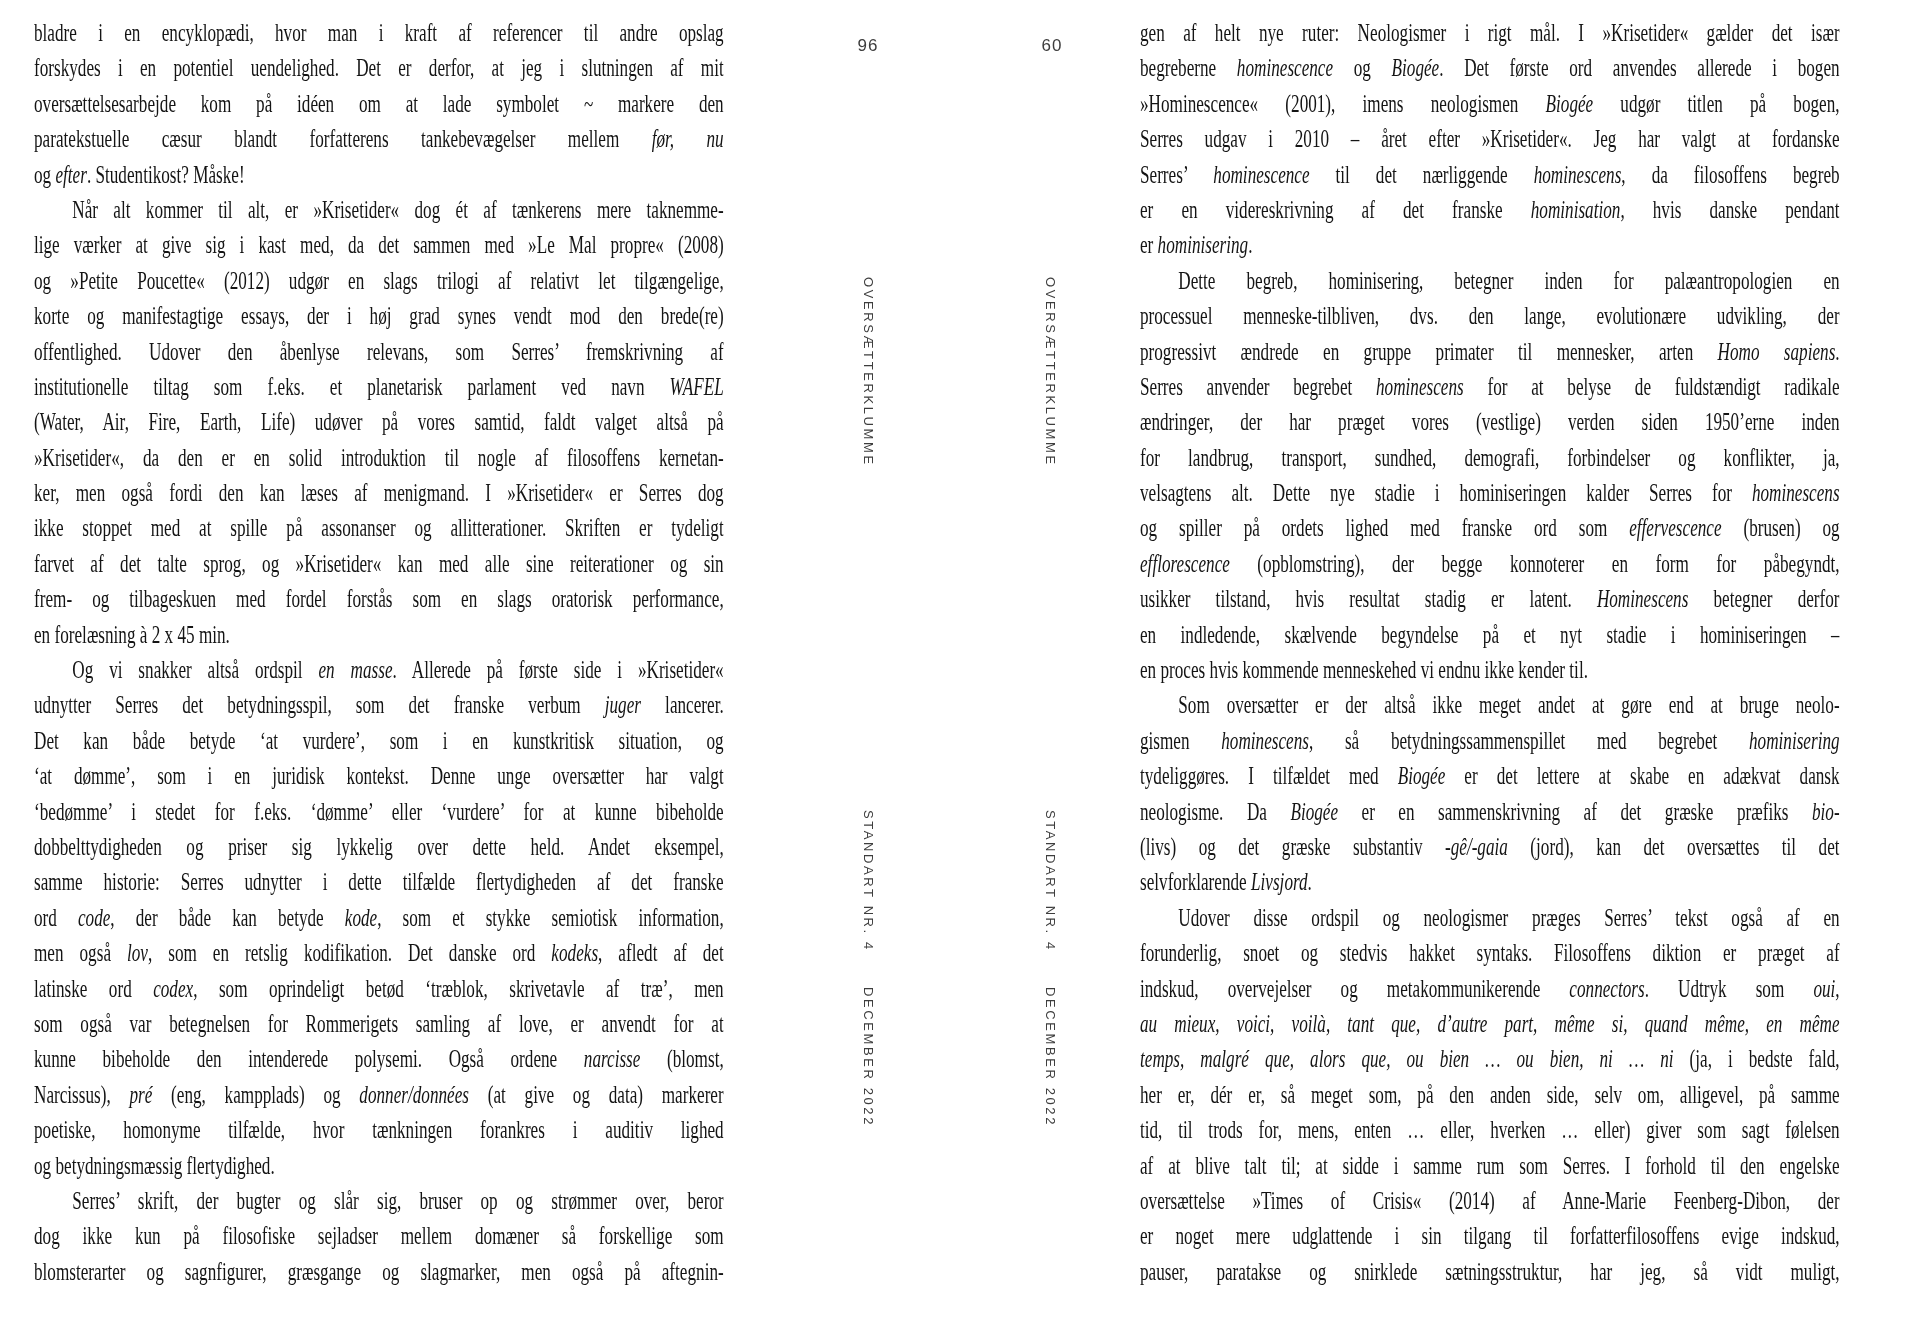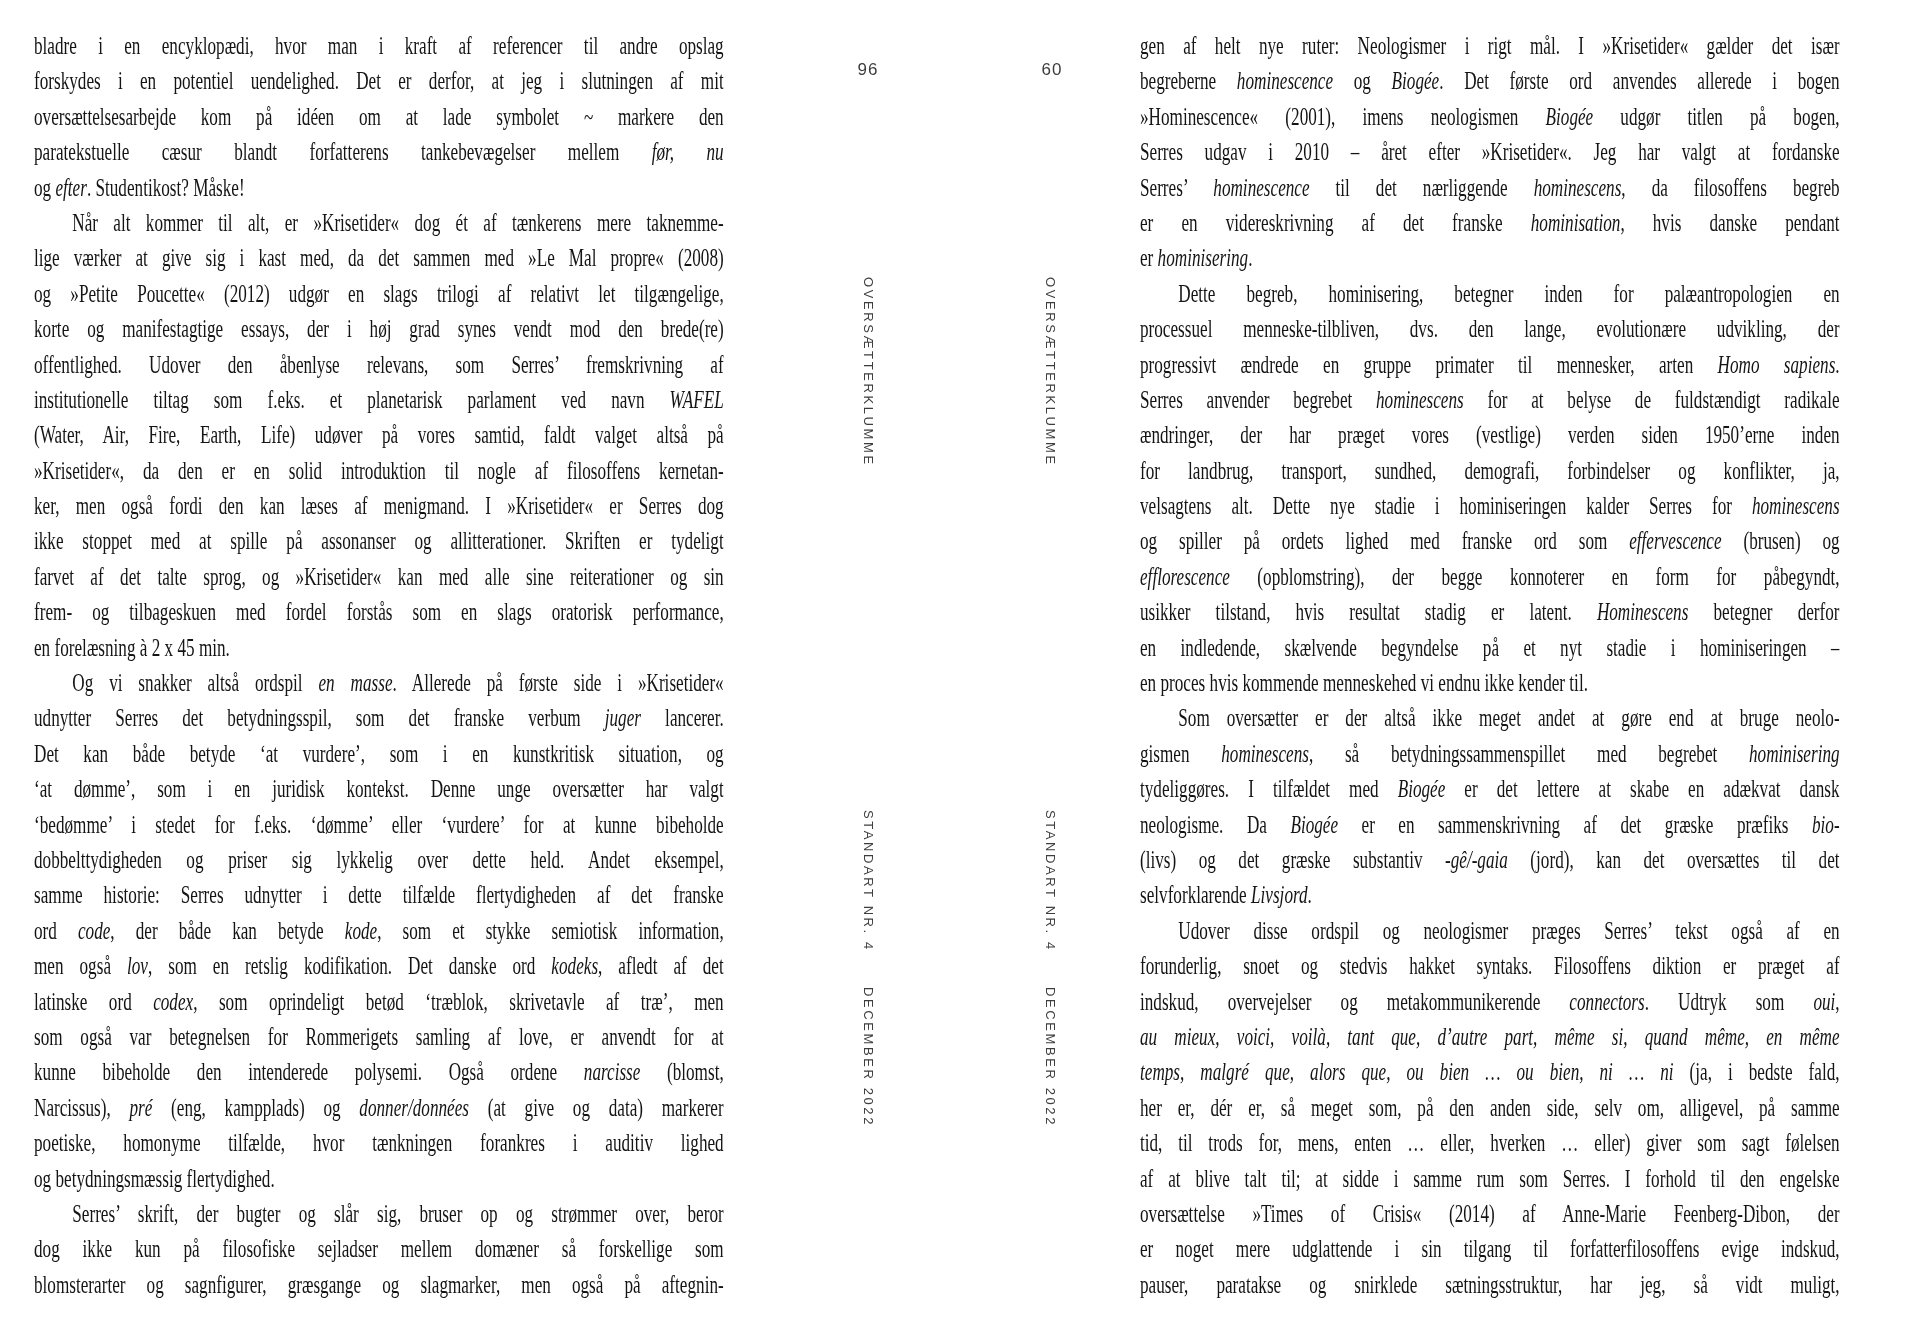--- a/index.html
+++ b/index.html
@@ -1,36 +1,36 @@
 <!DOCTYPE html>
 <html><head>
 <meta charset="utf-8">
 <style>
   html,body { margin:0; padding:0; background:#e8e8e8; }
   .spread {
     position:relative; width:1920px; height:1328px;
     background:#ffffff; overflow:hidden;
     font-family:"Liberation Serif", serif; color:#141414;
   }
-  .col { position:absolute; top:28px; }
+  .col { position:absolute; top:15px; }
   .col-left  { left:34px;  }
   .col-right { left:1140px; }
   .line {
     height:35.4px; line-height:35.4px; font-size:26px;
     transform:scaleX(0.66); transform-origin:0 0;
     text-align:justify; text-align-last:justify; text-justify:inter-word;
     overflow:hidden; white-space:normal;
   }
   .col-left  .line { width:1045px; }
   .col-right .line { width:1060px; }
   .line.pend { text-align-last:left; }
   .line.pind { text-indent:58px; }
   .line .it { font-style:italic; }
   .pnum {
-    position:absolute; top:60px; width:44px; text-align:center;
+    position:absolute; top:36px; width:44px; text-align:center;
     font-family:"Liberation Sans", sans-serif; font-size:17px;
     color:#3d3d3d; letter-spacing:1px;
   }
   .pnum-left  { left:846px; }
   .pnum-right { left:1030px; }
   .vlabel {
     position:absolute; writing-mode:vertical-rl; text-orientation:mixed;
     font-family:"Liberation Sans", sans-serif; font-size:13px;
     letter-spacing:2.6px; color:#3d3d3d; white-space:nowrap;
   }

